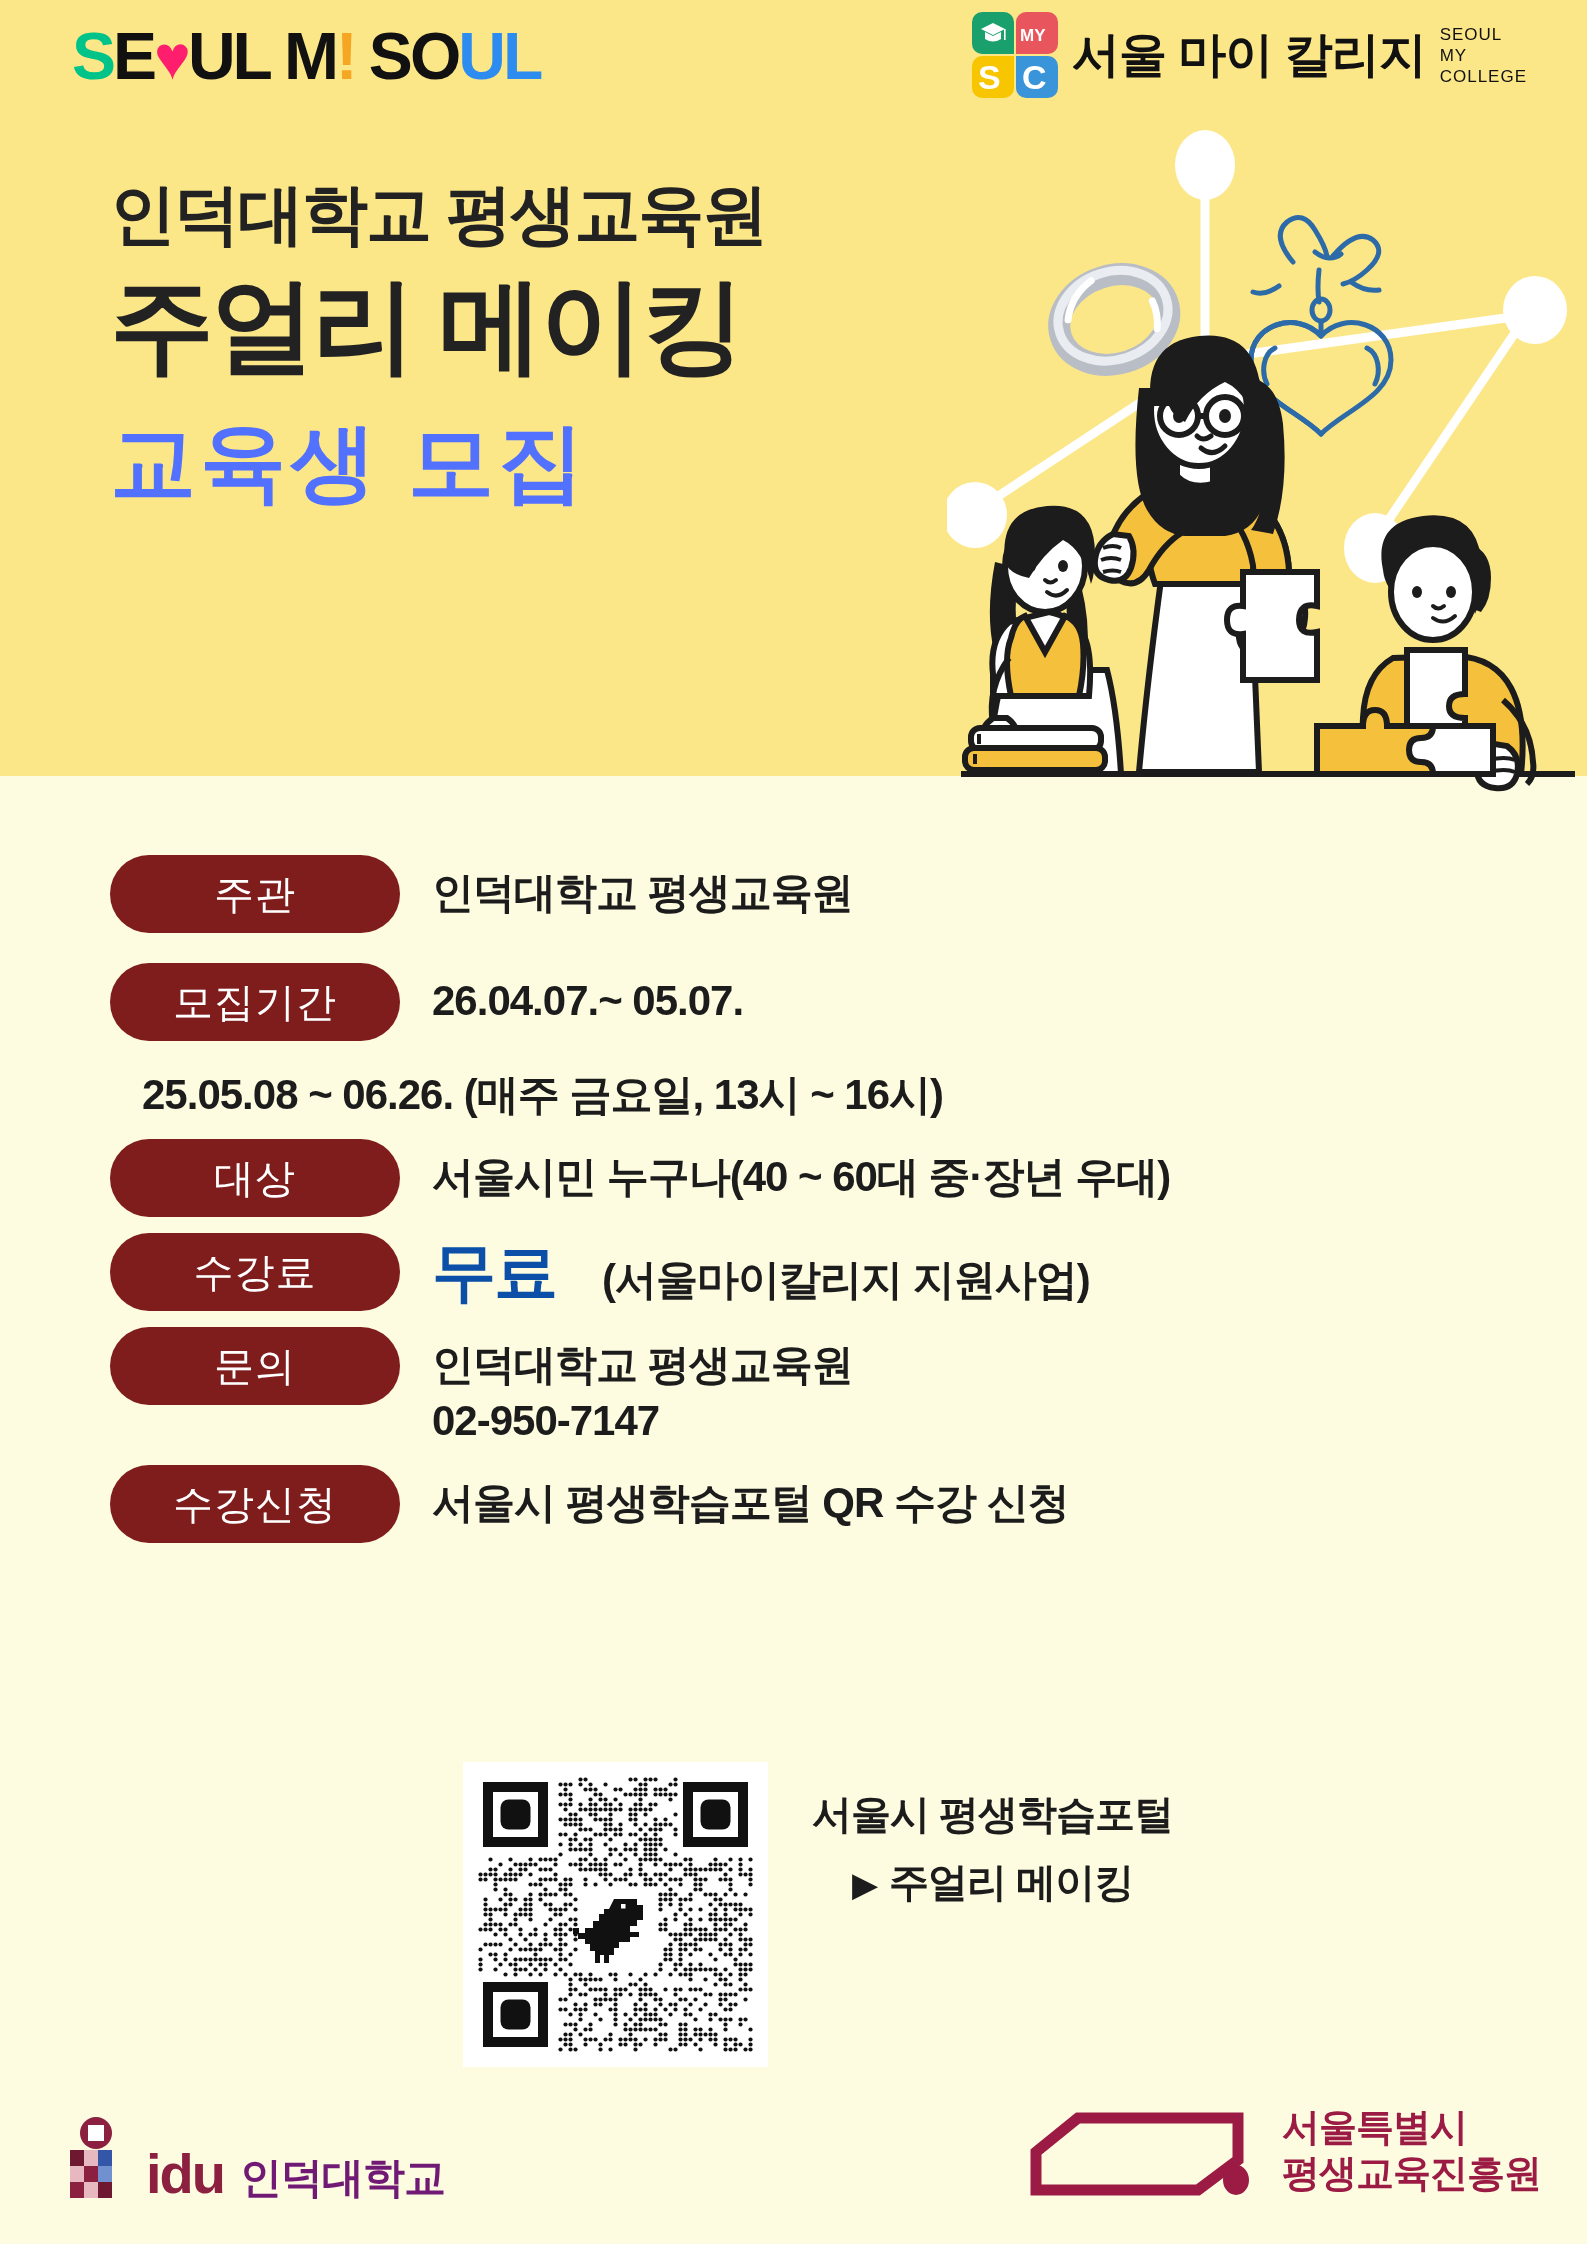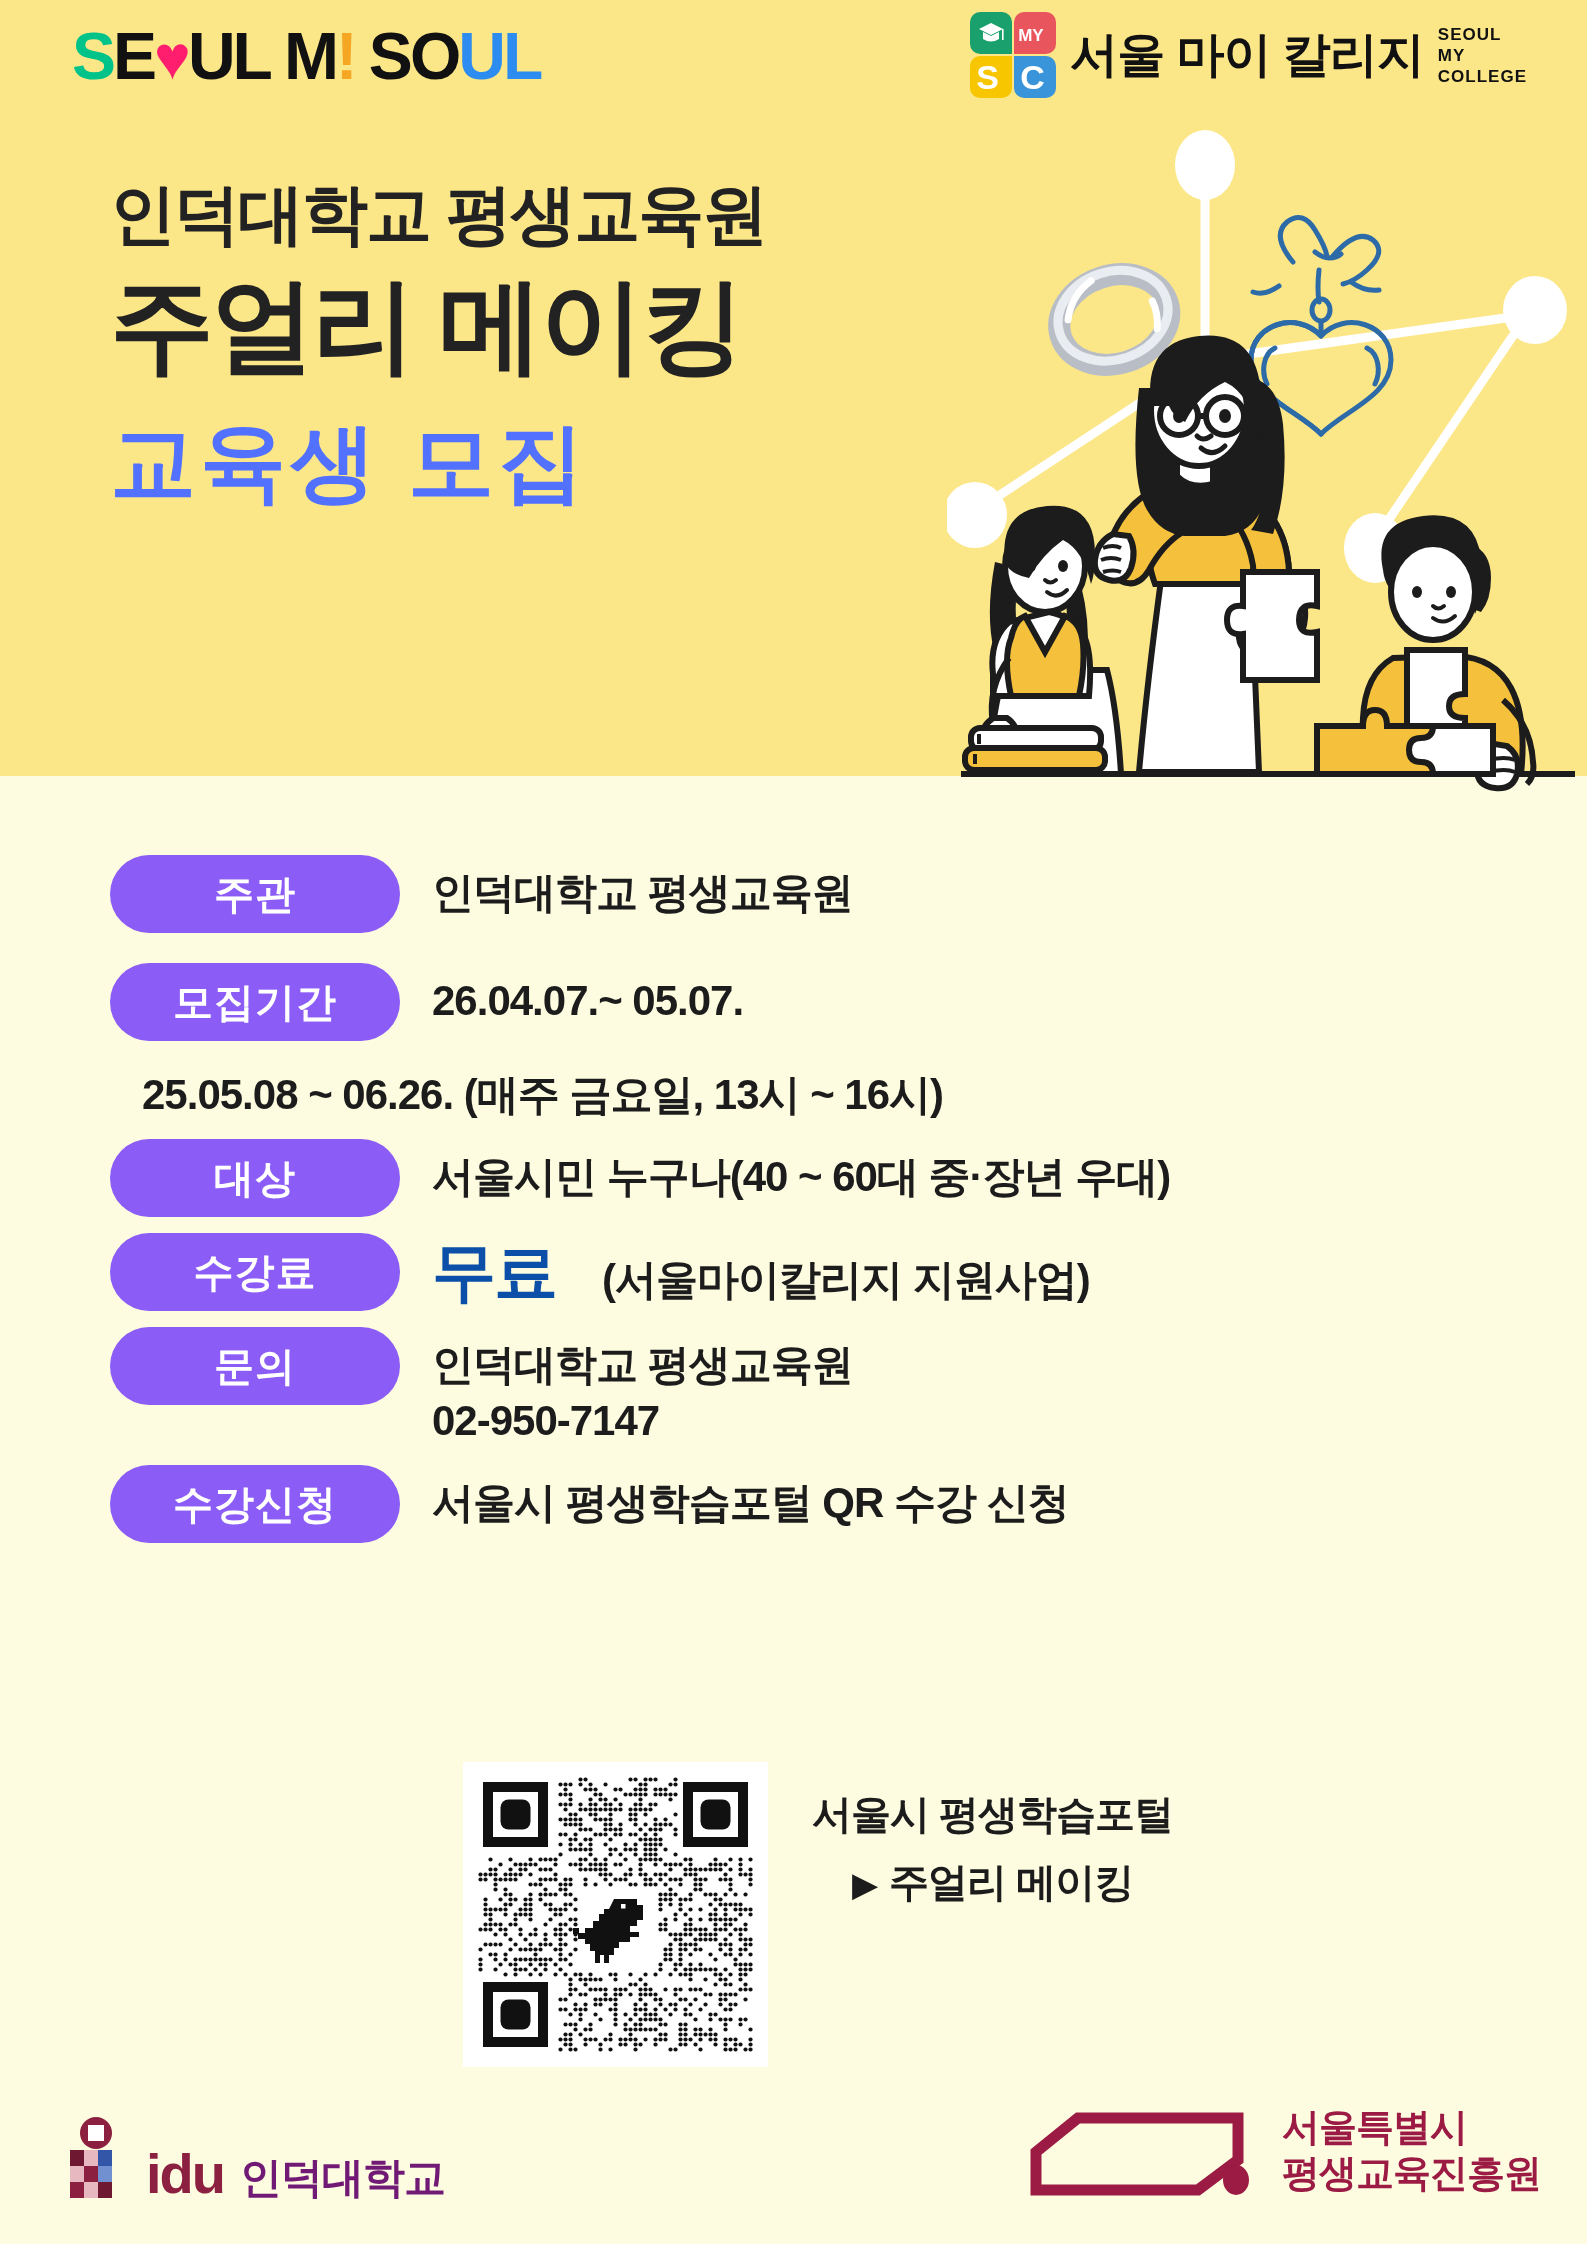--- a/index.html
+++ b/index.html
@@ -70,21 +70,21 @@
   }
   .smc-cq{
     position:absolute;left:50px;top:48px;color:#fff;
     font-size:34px;font-weight:bold;line-height:34px;
   }
   .smc-kr{
     font-size:48px;font-weight:bold;color:#111;letter-spacing:-1px;
     white-space:nowrap;
   }
   .smc-en{
-    font-size:17px;font-weight:bold;color:#111;line-height:21px;
+    font-size:17px;font-weight:normal;color:#111;line-height:21px;
     letter-spacing:1px;
   }
 
   
   .headline{position:absolute;left:110px;top:175px;z-index:6;}
   .h-line1{
     font-size:66px;font-weight:bold;color:#222;letter-spacing:-2px;
     line-height:78px;white-space:nowrap;
   }
   .h-line2{
@@ -99,23 +99,23 @@
   
   .illus{position:absolute;right:0px;top:110px;width:640px;height:700px;}
   .illus svg{display:block;}
 
   
   .info{position:absolute;left:110px;top:855px;width:1400px;}
   .row{display:flex;align-items:flex-start;margin-bottom:16px;}
   .pill{
     flex:0 0 auto;
     width:290px;height:78px;
-    background:#8b5cf6;border-radius:42px;
+    background:#7f1d1d;border-radius:42px;
     display:flex;align-items:center;justify-content:center;
-    color:#ffffff;font-weight:bold;font-size:40px;letter-spacing:1px;
+    color:#ffffff;font-weight:normal;font-size:40px;letter-spacing:1px;
   }
   .rowval{
     flex:1 1 auto;margin-left:32px;
     color:#1c1c1c;font-weight:bold;font-size:42px;
     line-height:56px;letter-spacing:-1px;
     padding-top:10px;white-space:nowrap;
   }
   .row-주관{margin-bottom:30px;}
   .row-free .rowval{display:flex;align-items:baseline;padding-top:0;}
   .free-big{

